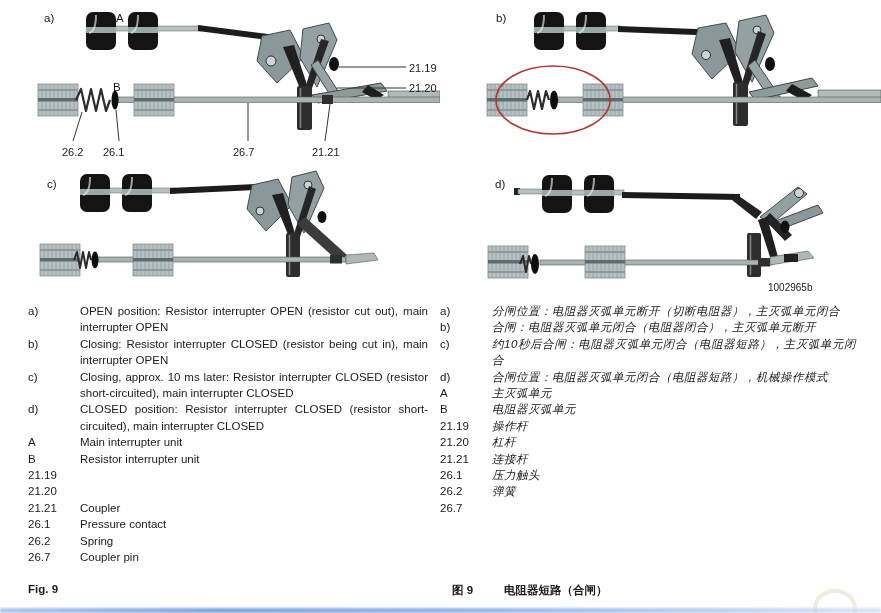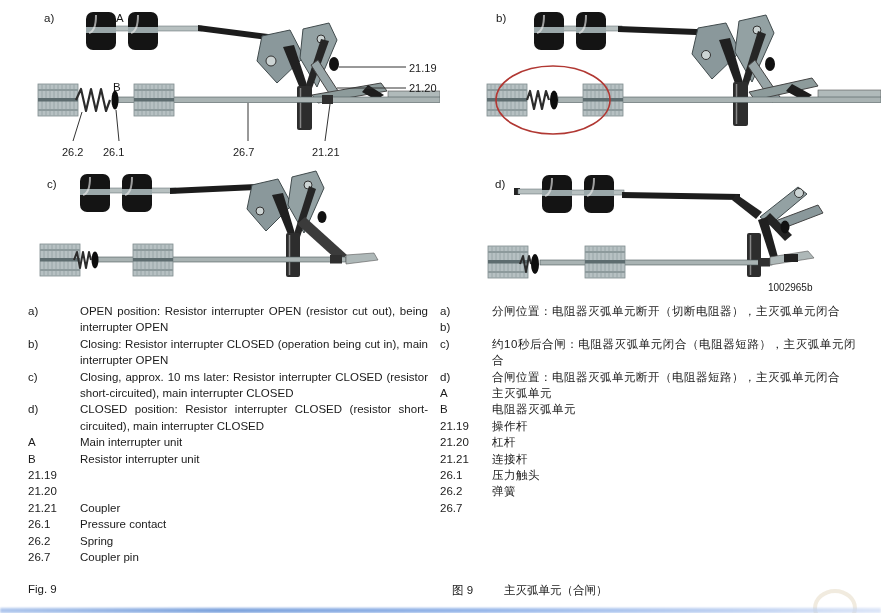--- a/index.html
+++ b/index.html
@@ -9,22 +9,22 @@
   .panel text{font-family:"Liberation Sans","DejaVu Sans",sans-serif;fill:#1a1a1a;}
   .plabel{font-size:11.5px;}
   .callout{font-size:11px;}
   .imgid{font-size:10px;fill:#2a2a2a;}
   .legend{position:absolute;font-size:11.5px;line-height:16.4px;}
   .legend-en{left:28px;top:303px;width:400px;}
   .legend-zh{left:440px;top:303px;width:416px;}
   .lrow{display:flex;}
   .lkey{flex:0 0 52px;}
   .ltxt{flex:1;text-align:justify;}
-  .legend-zh .ltxt{letter-spacing:.5px;}
-  .caption{position:absolute;font-size:11.5px;font-weight:normal;display:flex;}
+  .legend-zh .ltxt{letter-spacing:.5px;font-style:italic;}
+  .caption{position:absolute;font-size:11.5px;font-weight:bold;display:flex;}
   .caption-en{left:28px;top:583px;width:405px;}
   .caption-zh{left:452px;top:583px;width:420px;}
   .caption .lkey{flex:0 0 52px;}
   .bottom-blur{position:absolute;left:0;right:0;bottom:0;height:5px;opacity:.7;
     background:linear-gradient(90deg,#8fb0e6 0%,#4a7fd0 25%,#6f9be2 55%,#a9c2ee 85%,#cfdcf5 100%);
     filter:blur(1.3px);}
   .wm-circle{position:absolute;right:24px;bottom:-14px;width:36px;height:30px;border:4px solid #efe9dc;
     border-radius:50%;opacity:.9;}
 </style>
 </head>
@@ -184,25 +184,25 @@
       <rect x="318" y="93" width="12" height="8.5" fill="#2f2f2f"></rect>
       <polygon points="330,92 368,86 374,93 330,100" fill="#aeb8b8" stroke="#555" stroke-width="0.6"></polygon>
       <rect x="344" y="89" width="14" height="8" fill="#222"></rect>
     </g>
     <text class="imgid" x="328" y="126">1002965b</text>
   </svg>
 
   <div class="legend legend-en">
     <div class="lrow">
         <span class="lkey">a)</span>
-        <span class="ltxt">OPEN position: Resistor interrupter OPEN (resistor cut out), being interrupter OPEN</span>
+        <span class="ltxt">OPEN position: Resistor interrupter OPEN (resistor cut out), main interrupter OPEN</span>
       </div>
     <div class="lrow">
         <span class="lkey">b)</span>
-        <span class="ltxt">Closing: Resistor interrupter CLOSED (operation being cut in), main interrupter OPEN</span>
+        <span class="ltxt">Closing: Resistor interrupter CLOSED (resistor being cut in), main interrupter OPEN</span>
       </div>
     <div class="lrow">
         <span class="lkey">c)</span>
         <span class="ltxt">Closing, approx. 10 ms later: Resistor interrupter CLOSED (resistor short-circuited), main interrupter CLOSED</span>
       </div>
     <div class="lrow">
         <span class="lkey">d)</span>
         <span class="ltxt">CLOSED position: Resistor interrupter CLOSED (resistor short-circuited), main interrupter CLOSED</span>
       </div>
     <div class="lrow">
@@ -237,28 +237,29 @@
       </div>
   </div>
 
   <div class="legend legend-zh">
     <div class="lrow">
         <span class="lkey">a)</span>
         <span class="ltxt">分闸位置：电阻器灭弧单元断开（切断电阻器），主灭弧单元闭合</span>
       </div>
     <div class="lrow">
         <span class="lkey">b)</span>
+        <span class="ltxt">合闸：电阻器灭弧单元闭合（电阻器闭合），主灭弧单元断开</span>
       </div>
     <div class="lrow">
         <span class="lkey">c)</span>
         <span class="ltxt">约10秒后合闸：电阻器灭弧单元闭合（电阻器短路），主灭弧单元闭合</span>
       </div>
     <div class="lrow">
         <span class="lkey">d)</span>
-        <span class="ltxt">合闸位置：电阻器灭弧单元断开（电阻器短路），主灭弧单元闭合</span>
+        <span class="ltxt">合闸位置：电阻器灭弧单元闭合（电阻器短路），机械操作模式</span>
       </div>
     <div class="lrow">
         <span class="lkey">A</span>
         <span class="ltxt">主灭弧单元</span>
       </div>
     <div class="lrow">
         <span class="lkey">B</span>
         <span class="ltxt">电阻器灭弧单元</span>
       </div>
     <div class="lrow">
@@ -284,18 +285,18 @@
     <div class="lrow">
         <span class="lkey">26.7</span>
       </div>
   </div>
 
   <div class="caption caption-en">
     <span class="lkey">Fig. 9</span>
   </div>
   <div class="caption caption-zh">
     <span class="lkey">图 9</span>
-    <span class="ltxt">主灭弧单元（合闸）</span>
+    <span class="ltxt">电阻器短路（合闸）</span>
   </div>
 
   <div class="wm-circle"></div>
   <div class="bottom-blur"></div>
 </div>
 
 </body></html>

